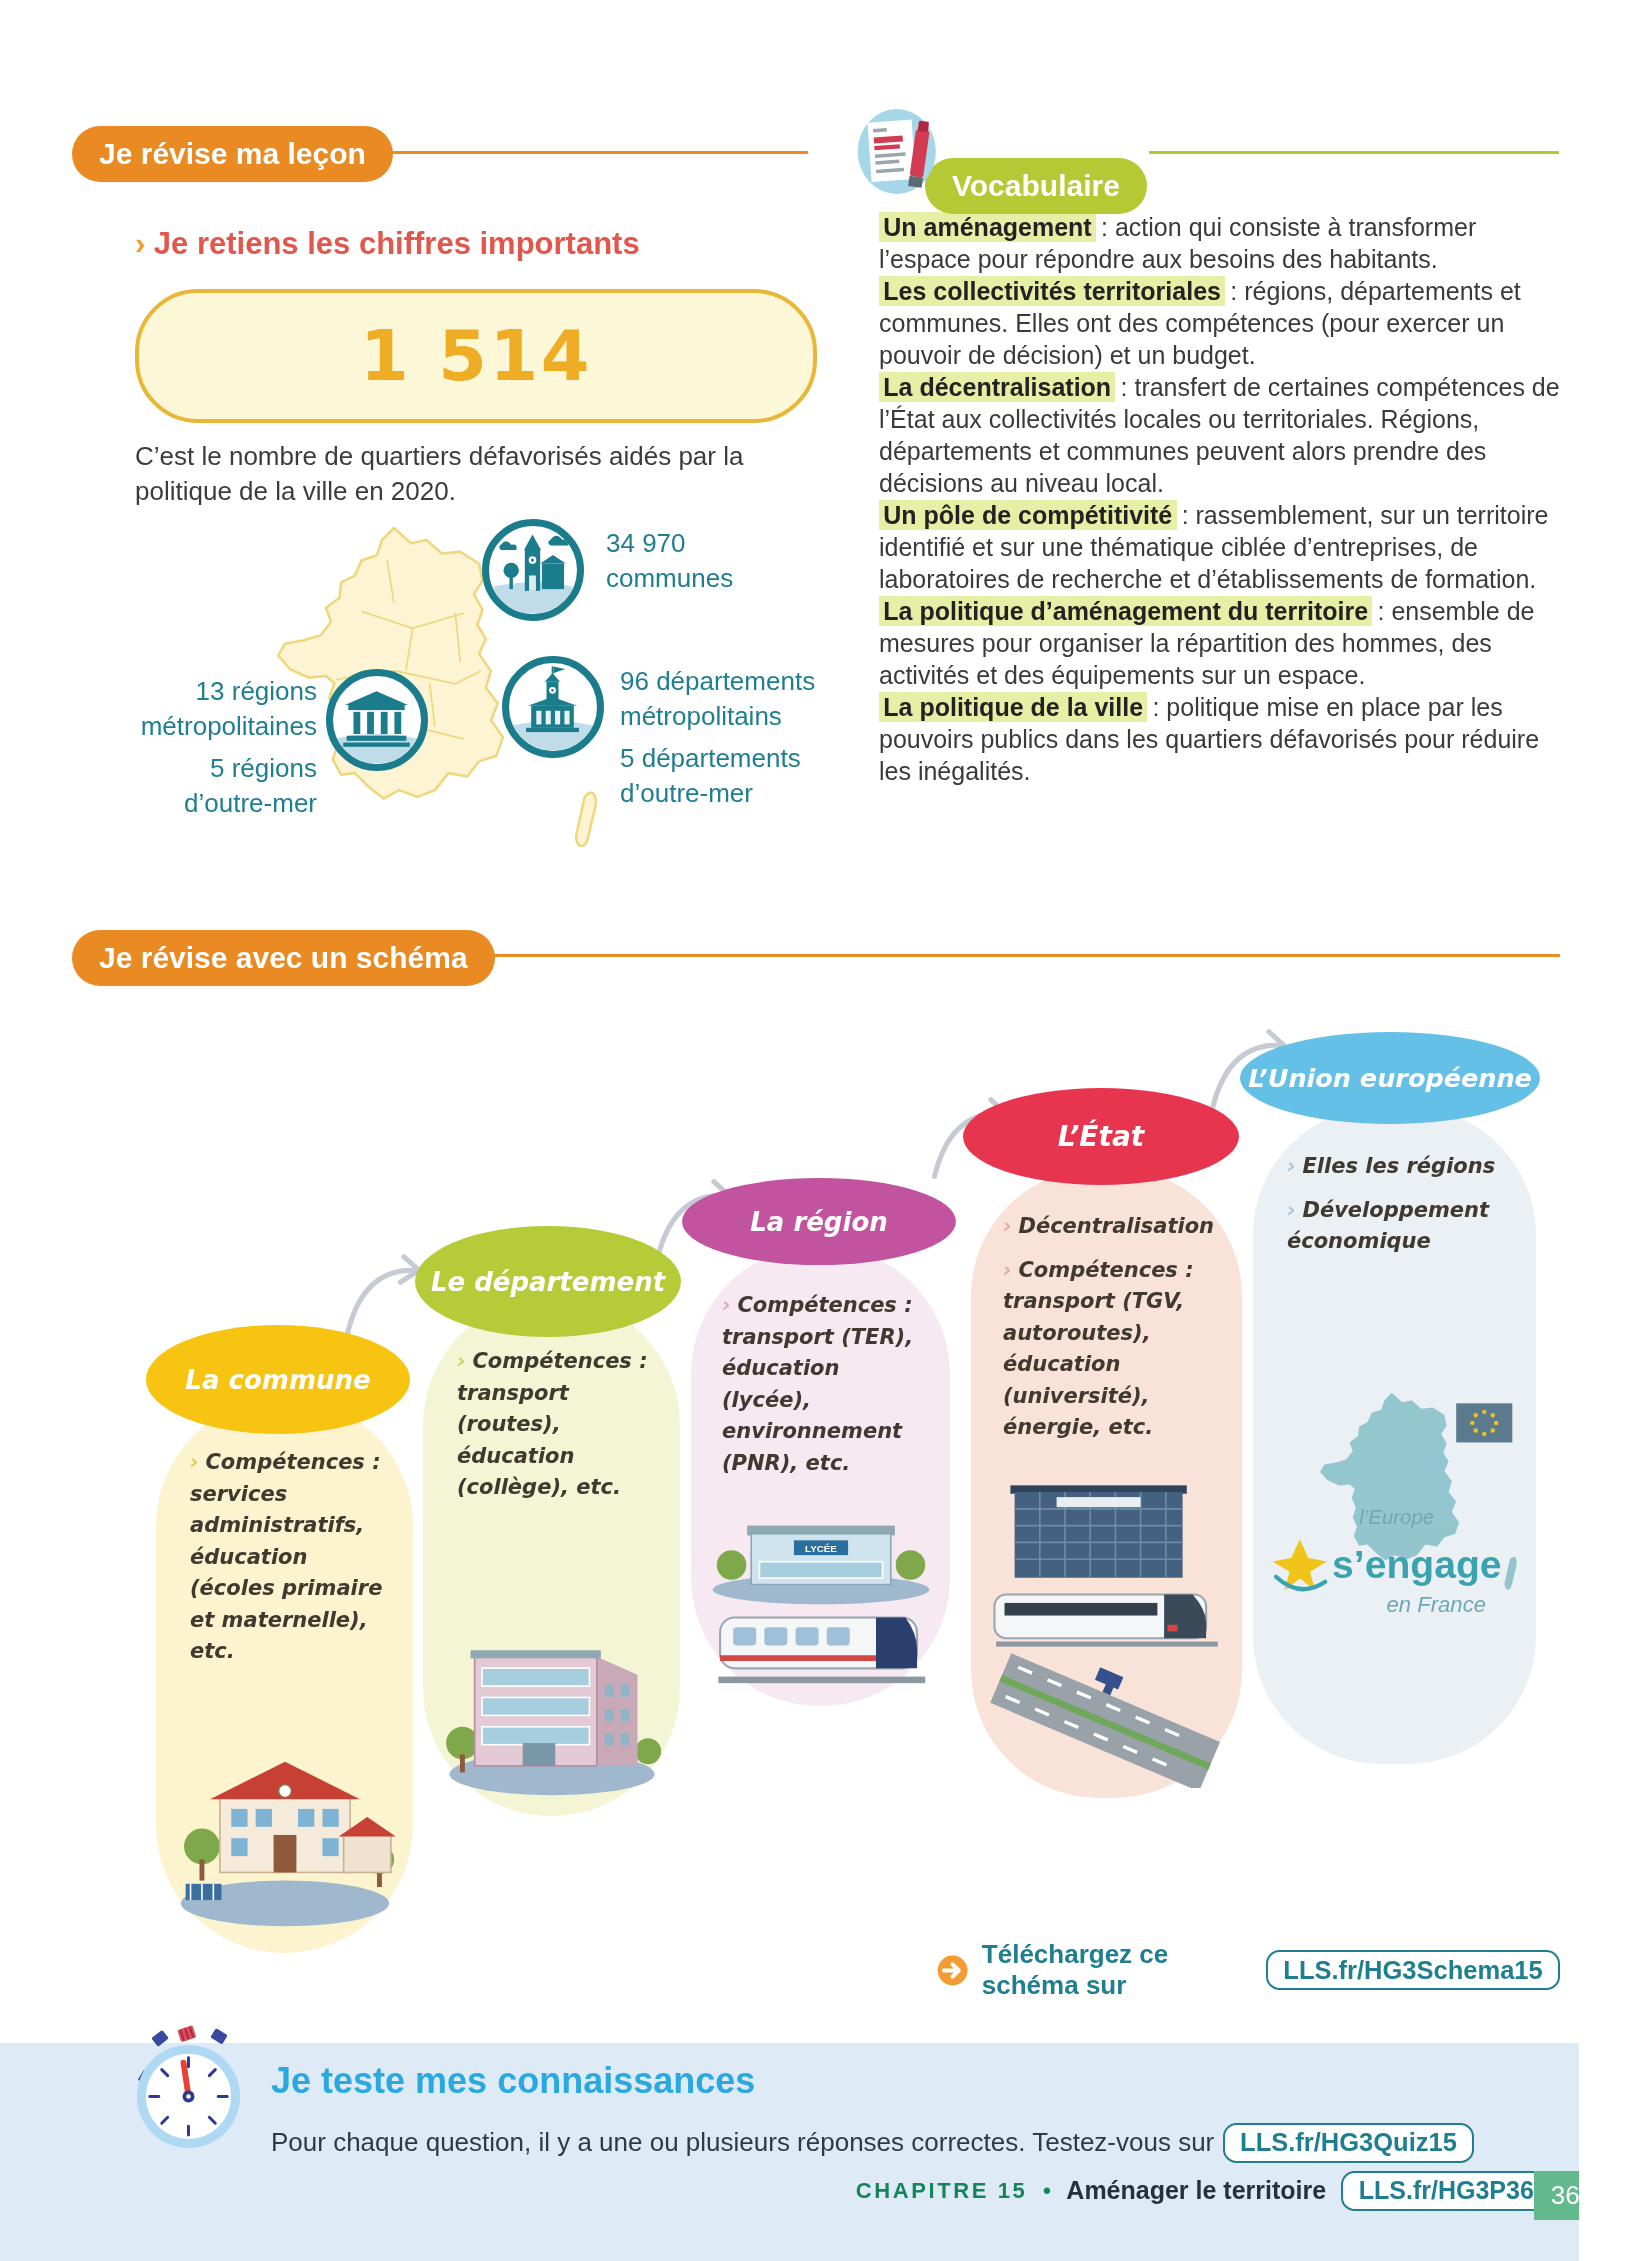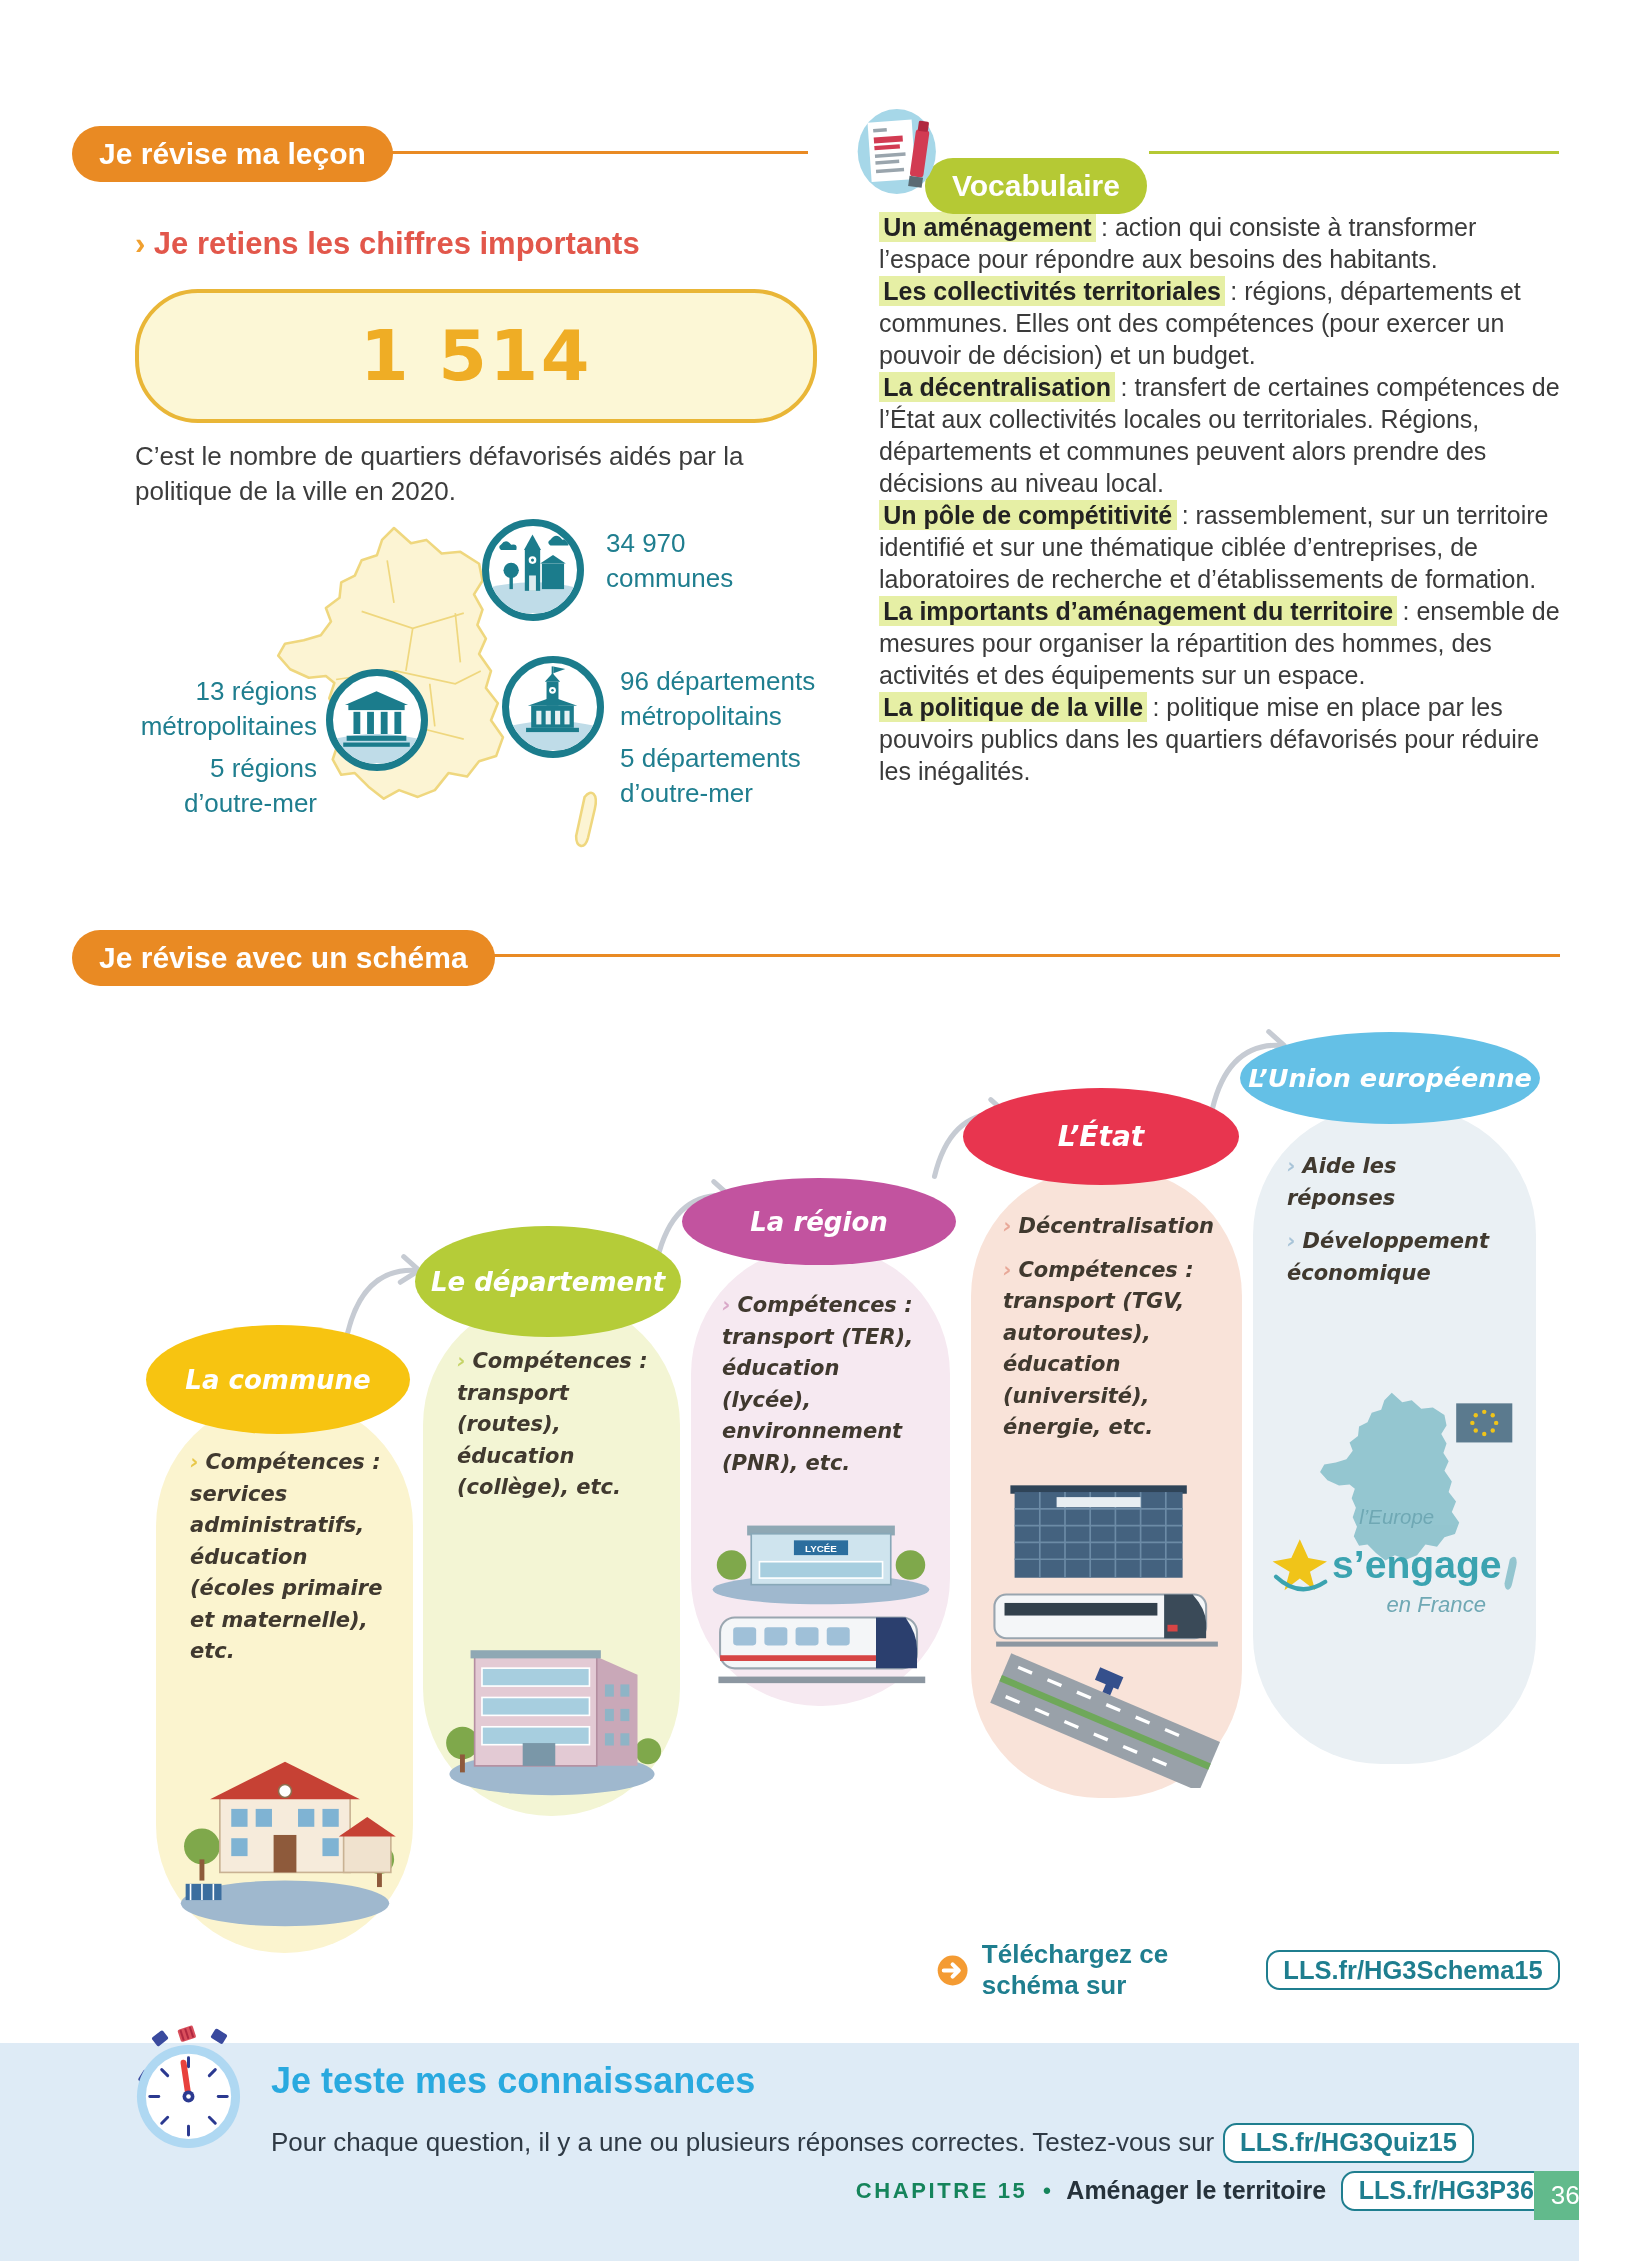--- a/index.html
+++ b/index.html
@@ -198,21 +198,21 @@
   <div class="badge badge-green" style="left:925px;top:126px;z-index:1;">
     <span>Vocabulaire</span>
   </div>
   <div class="hline" style="left:1149px;top:151px;width:410px;background:#B5C934;"></div>
 
   <div class="vocab-body">
     <p><span class="term">Un aménagement</span><span class="def">: action qui consiste à transformer l’espace pour répondre aux besoins des habitants.</span></p>
     <p><span class="term">Les collectivités territoriales</span><span class="def">: régions, départements et communes. Elles ont des compétences (pour exercer un pouvoir de décision) et un budget.</span></p>
     <p><span class="term">La décentralisation</span><span class="def">: transfert de certaines compétences de l’État aux collectivités locales ou territoriales. Régions, départements et communes peuvent alors prendre des décisions au niveau local.</span></p>
     <p><span class="term">Un pôle de compétitivité</span><span class="def">: rassemblement, sur un territoire identifié et sur une thématique ciblée d’entreprises, de laboratoires de recherche et d’établissements de formation.</span></p>
-    <p><span class="term">La importants d’aménagement du territoire</span><span class="def">: ensemble de mesures pour organiser la répartition des hommes, des activités et des équipements sur un espace.</span></p>
+    <p><span class="term">La politique d’aménagement du territoire</span><span class="def">: ensemble de mesures pour organiser la répartition des hommes, des activités et des équipements sur un espace.</span></p>
     <p><span class="term">La politique de la ville</span><span class="def">: politique mise en place par les pouvoirs publics dans les quartiers défavorisés pour réduire les inégalités.</span></p>
   </div>
 
   <div class="badge badge-orange" style="left:72px;top:930px;">
     <span>Je révise avec un schéma</span>
   </div>
   <div class="hline" style="left:490px;top:954px;width:1070px;background:#E98A23;"></div>
 
   <div class="blob" style="left:156px;top:1398px;width:257px;height:555px;background:#FBF4CF;">
     <div class="col-content hw" style="left:34px;top:49px;width:196px;">
@@ -348,21 +348,21 @@
             <rect x="204" y="48" width="18" height="4"></rect>
         </g>
         <rect x="118" y="-14" width="10" height="14" fill="#35508C"></rect>
         <rect x="104" y="-26" width="30" height="16" fill="#35508C"></rect>
       </g>
     </svg>
   </div>
 
   <div class="blob" style="left:1253px;top:1107px;width:283px;height:657px;background:#EAF0F4;">
     <div class="col-content hw" style="left:34px;top:44px;width:221px;">
-      <div class="hw-item"><span class="mk" style="color:#A8C4D8;">›</span><span>Aide les réponses</span></div>
+      <div class="hw-item"><span class="mk" style="color:#A8C4D8;">›</span><span>Elles les régions</span></div>
       <div class="hw-item"><span class="mk" style="color:#A8C4D8;">›</span><span>Développement économique</span></div>
     </div>
     <svg class="illu" style="bottom:17px;" width="272" height="400" viewBox="0 0 320 470">
       <g transform="translate(52,40) scale(0.62)" opacity="0.95">
         <path d="M168,22 L188,40 L206,36 L224,52 L246,50 L268,64 L272,84 L262,100 L272,118 L266,136 L276,152
                  L268,170 L282,190 L276,210 L290,228 L282,248 L296,268 L288,290 L268,296 L254,314 L232,310
                  L216,330 L196,338 L174,330 L156,340 L138,326 L122,310 L106,312 L96,294 L102,276 L94,258
                  L100,240 L92,222 L98,204 L88,196 L68,198 L46,188 L32,172 L40,158 L62,154 L82,148 L94,132
                  L88,116 L104,104 L106,86 L122,78 L130,60 L148,54 L154,36 Z" fill="#8FC3CE"></path>
         <path d="M392,338 C400,328 408,334 404,352 L396,386 C392,400 382,398 382,384 Z" fill="#8FC3CE"></path>

